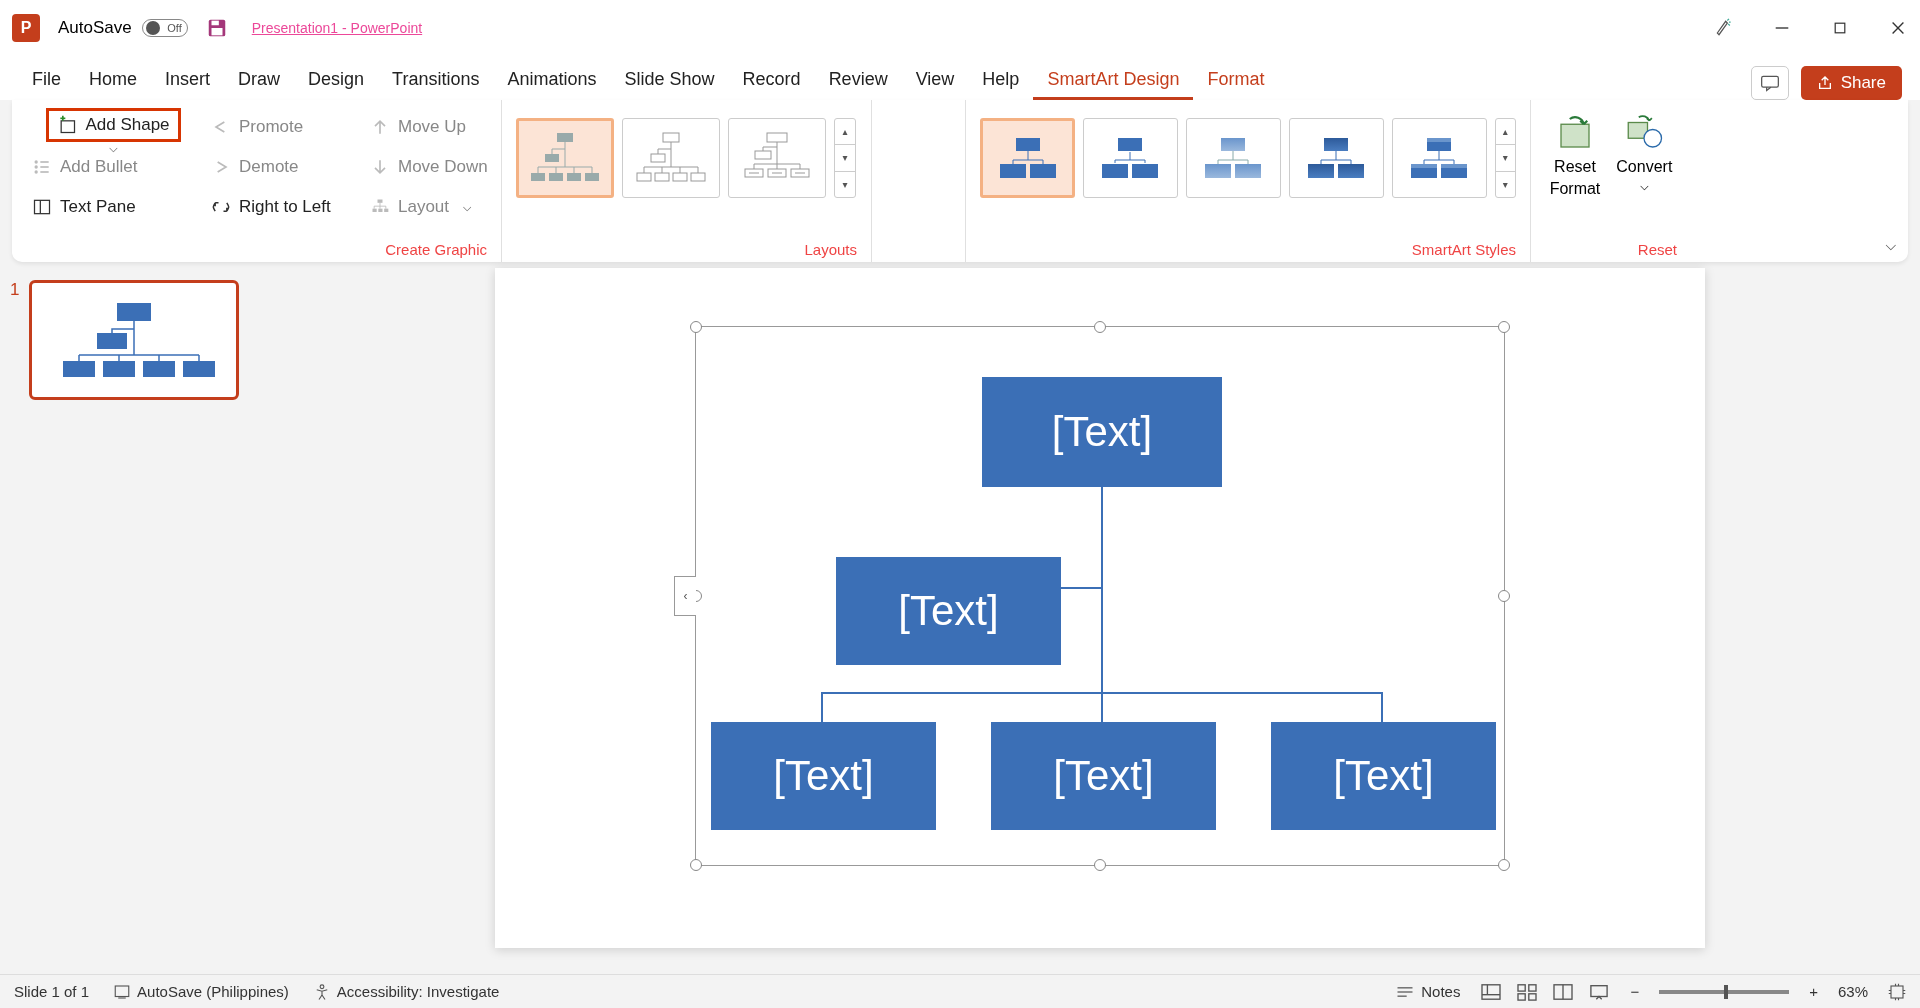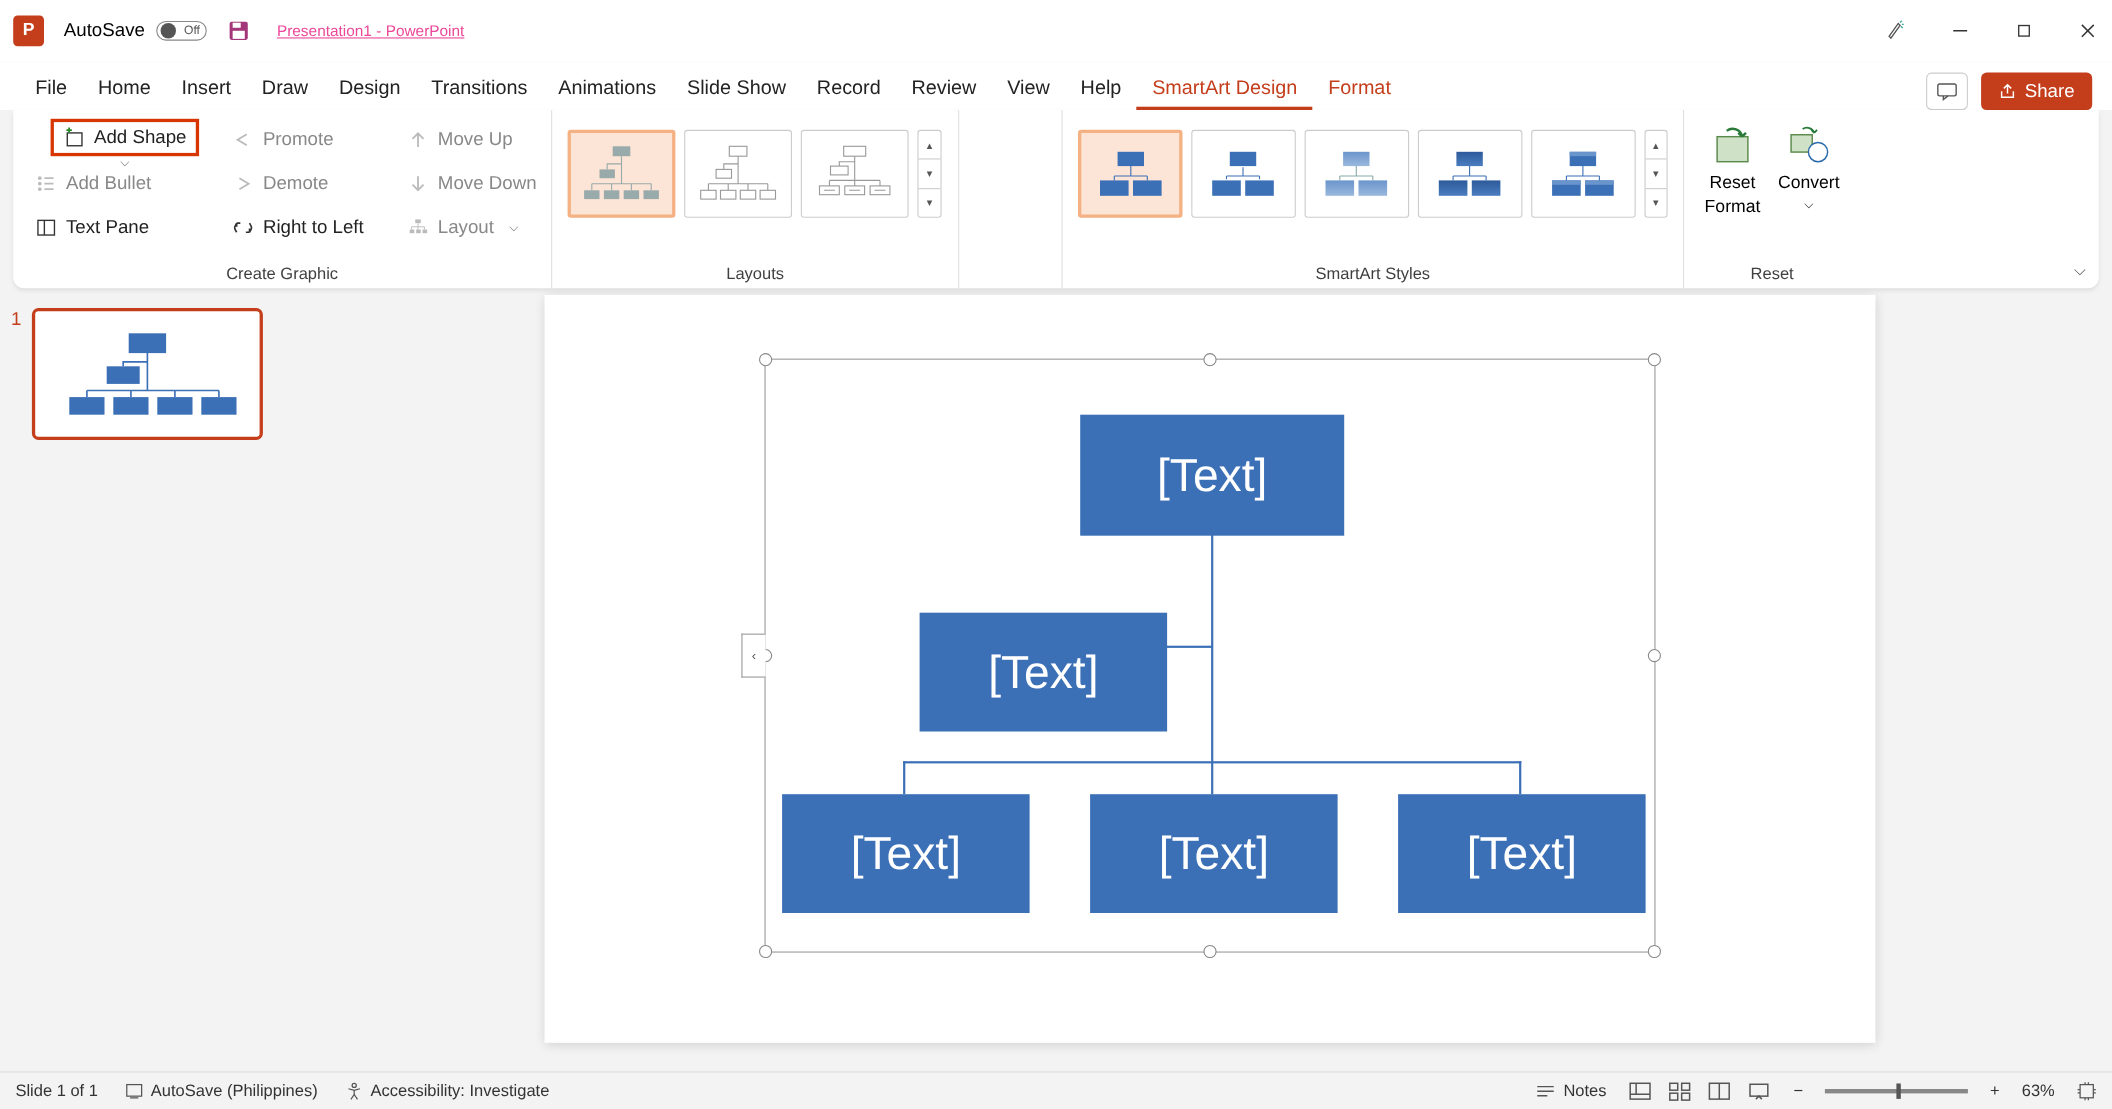--- a/index.html
+++ b/index.html
@@ -24,21 +24,21 @@
 .tab.active { color: #c43e1c; border-bottom: 3px solid #c43e1c; padding-bottom: 7px; }
 .tab.orange { color: #c43e1c; }
 .tabs-right { margin-left: auto; display: flex; align-items: center; gap: 12px; }
 .comment-btn { width: 38px; height: 34px; border: 1px solid #ccc; border-radius: 5px; display: flex; align-items: center; justify-content: center; }
 .share-btn { background: #c43e1c; color: #fff; padding: 7px 16px; border-radius: 5px; display: flex; align-items: center; gap: 8px; font-size: 17px; }
 
 
 .ribbon { background: #fff; height: 162px; border-radius: 0 0 10px 10px; margin: 0 12px; display: flex; box-shadow: 0 2px 4px rgba(0,0,0,0.08); position: relative; }
 .ribbon-group { padding: 8px 14px 4px; border-right: 1px solid #e0e0e0; display: flex; flex-direction: column; }
 .rg-body { flex: 1; }
-.rg-label { text-align: center; font-size: 15px; color: #404040; padding-top: 4px; }
+.rg-label { text-align: right; font-size: 15px; color: #ef4444; padding-top: 4px; }
 .create-graphic { width: 490px; }
 .cg-grid { display: grid; grid-template-columns: 175px 155px 155px; grid-template-rows: 38px 38px 38px; gap: 2px 4px; }
 .rb-item { display: flex; align-items: center; gap: 8px; font-size: 17px; color: #888; padding: 2px 6px; }
 .rb-item.enabled { color: #222; }
 .rb-item .ic { width: 20px; height: 20px; flex-shrink: 0; }
 .redbox { border: 3px solid #d73502; }
 .add-shape-wrap { display: flex; align-items: center; flex-direction: column; }
 .dd-caret { font-size: 11px; color: #666; padding: 0 6px; }
 
 .layouts { width: 370px; }

